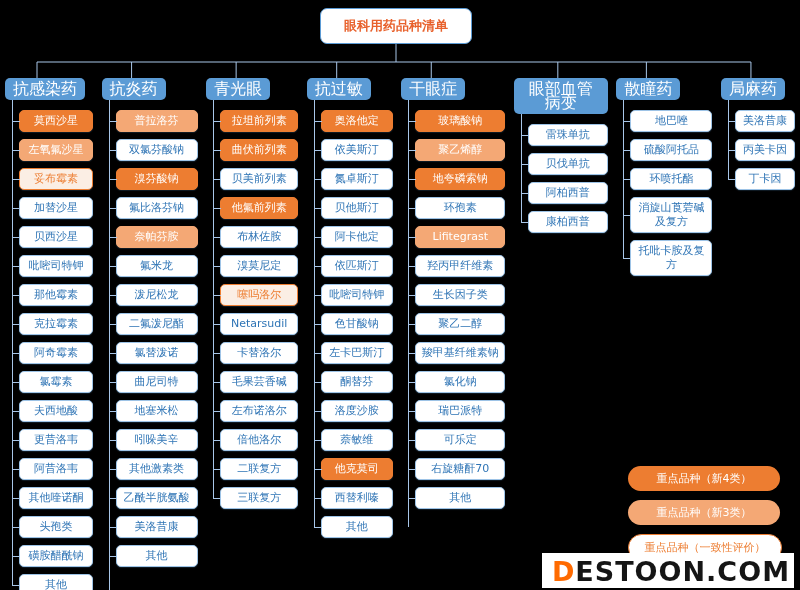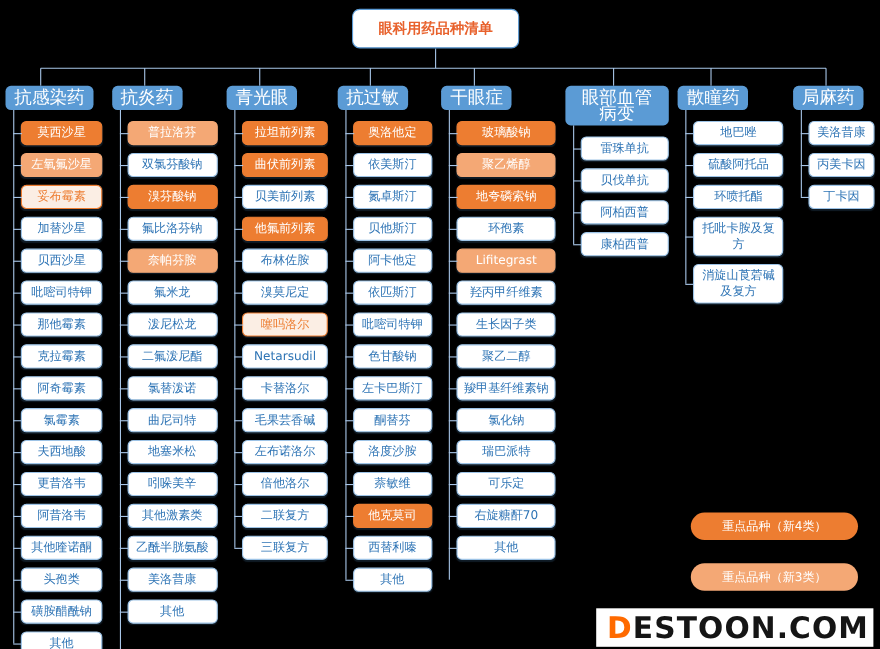--- a/index.html
+++ b/index.html
@@ -26,21 +26,21 @@
   .spine{position:absolute;left:-7px;top:-10px;width:1px;background:var(--line);}
   .item{
     position:relative;background:#fff;border:1px solid var(--item-border);border-radius:5px;
     color:var(--item-text);font-size:11px;line-height:14px;padding:3px 4px;text-align:center;
     box-shadow:0 1px 1px rgba(91,155,213,.18);
   }
   .item::before{content:'';position:absolute;left:-8px;top:50%;width:8px;height:1px;background:var(--line);}
   .item.key4{background:var(--key4-bg);border-color:var(--key4-bg);color:#fff;}
   .item.key3{background:var(--key3-bg);border-color:var(--key3-bg);color:#fff;}
   .item.consistency{background:var(--consistency-bg);border-color:var(--consistency-text);color:var(--consistency-text);}
-  .legend{position:absolute;top:466px;right:18px;display:flex;flex-direction:column;gap:21px;z-index:3;}
+  .legend{position:absolute;top:466px;right:18px;display:flex;flex-direction:column;gap:9px;z-index:3;}
   .pill{
     width:152px;padding:6px 0;border-radius:14px;text-align:center;
     font-size:11px;line-height:13px;box-shadow:0 1px 2px rgba(0,0,0,.15);
   }
   .pill.key4{background:var(--key4-bg);color:#fff;}
   .pill.key3{background:var(--key3-bg);color:#fff;}
   .pill.consistency{background:#fff;border:1px solid var(--consistency-text);color:var(--consistency-text);}
   .watermark{
     position:absolute;right:6px;bottom:2px;background:#fff;padding:3px 4px 1px 10px;
     font-size:27px;font-weight:700;letter-spacing:1px;color:var(--watermark-text);z-index:4;
@@ -172,22 +172,22 @@
           <div class="item plain">康柏西普</div>
           <div class="spine" style="height: 108px;"></div>
         </div>
       </div>
       <div class="column" style="width: 96px;">
         <div class="header">散瞳药</div>
         <div class="items">
           <div class="item plain">地巴唑</div>
           <div class="item plain">硫酸阿托品</div>
           <div class="item plain">环喷托酯</div>
+          <div class="item plain">消旋山莨菪碱及复方</div>
           <div class="item plain">托吡卡胺及复方</div>
-          <div class="item plain">消旋山莨菪碱及复方</div>
           <div class="spine" style="height: 158px;"></div>
         </div>
       </div>
       <div class="column" style="width: 74px;">
         <div class="header">局麻药</div>
         <div class="items">
           <div class="item plain">美洛昔康</div>
           <div class="item plain">丙美卡因</div>
           <div class="item plain">丁卡因</div>
           <div class="spine" style="height: 79px;"></div>

